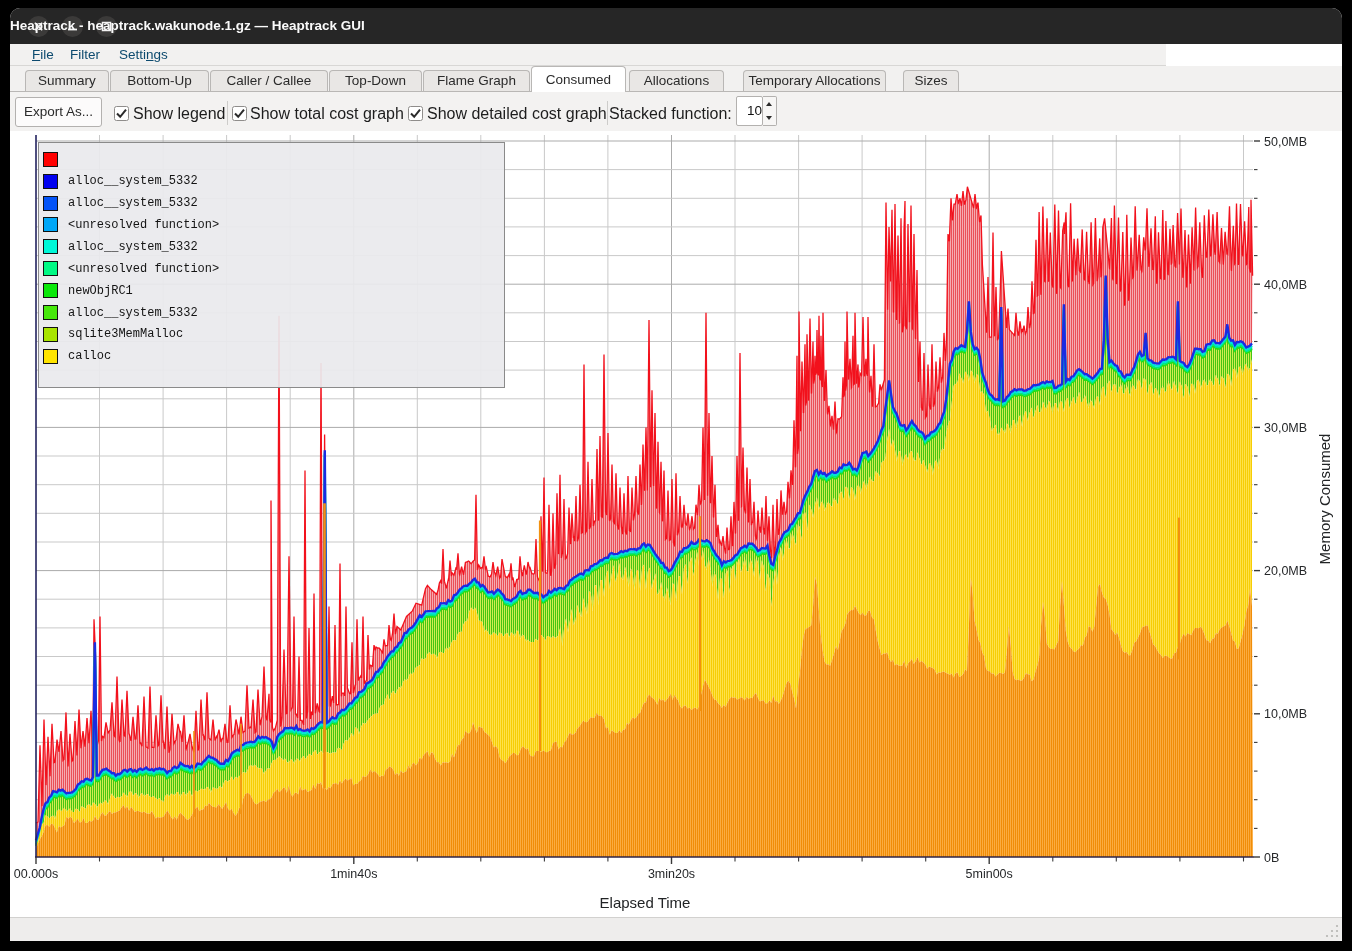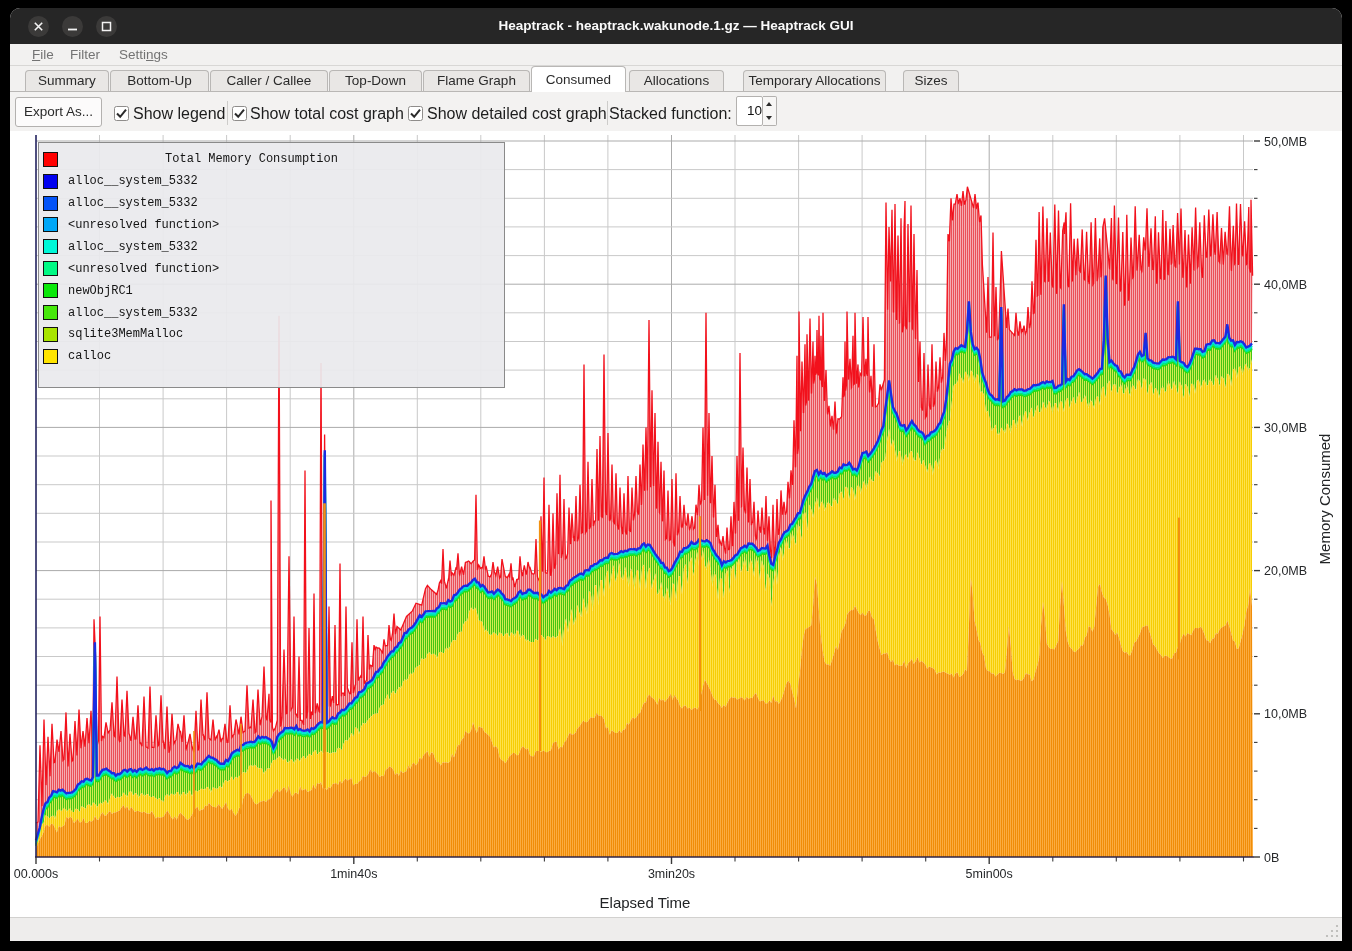--- a/index.html
+++ b/index.html
@@ -1,25 +1,25 @@
 <!DOCTYPE html>
 <html><head><meta charset="utf-8"><style>
 * {margin:0;padding:0;box-sizing:border-box}
 body {width:1352px;height:951px;background:#000;position:relative;overflow:hidden;
       font-family:"Liberation Sans",sans-serif}
 #win {position:absolute;left:10px;top:8px;width:1332px;height:933px;background:#fff;
       border-radius:10px 10px 0 0}
 #titlebar {position:absolute;left:0;top:0;width:1332px;height:36px;background:#262626;
       border-radius:10px 10px 0 0}
-#title {position:absolute;width:100%;text-align:center;top:10px;color:#fafafa;
+#title {position:absolute;width:100%;top:10px;color:#fafafa;
       font-size:13.5px;font-weight:bold}
 .wbtn {position:absolute;top:7.5px;width:21px;height:21px;border-radius:50%;background:#3b3a39;
       color:#f2f2f2;text-align:center}
-#menubar {position:absolute;left:0;top:36px;width:1332px;height:22px;background:#f2f1f0;
-      font-size:13.5px;color:#737373;border-bottom:1px solid #d8d7d5}
+#menubar {position:absolute;left:0;top:36px;width:1156px;height:22px;background:#f2f1f0;
+      font-size:13.5px;color:#0c4a6e;border-bottom:1px solid #d8d7d5}
 .mitem {position:absolute;top:3px}
 #tabbar {position:absolute;left:0;top:58px;width:1332px;height:26px;background:#f2f1f0}
 #tabline {position:absolute;left:0;top:83px;width:1332px;height:1px;background:#b9b7b5}
 .tab {position:absolute;top:62px;height:21px;background:#e9e7e5;border:1px solid #b9b7b5;
       border-bottom:none;border-radius:4px 4px 0 0;font-size:13.5px;color:#2b2b2b;
       text-align:center;line-height:20px;z-index:2}
 .tab.sel {top:58px;height:26px;background:#fff;line-height:25px;z-index:3}
 #toolbar {position:absolute;left:0;top:84px;width:1332px;height:39px;background:#f3f2f1}
 #exportbtn {position:absolute;left:5px;top:5px;width:87px;height:30px;background:#fcfbfb;
       border:1px solid #b3b1af;border-radius:3px;font-size:13.5px;color:#2b2b2b;
@@ -263,21 +263,20 @@
     <text x="1264" y="575.1" font-size="12.5" fill="#26282a">20,0MB</text>
     <text x="1264" y="431.9" font-size="12.5" fill="#26282a">30,0MB</text>
     <text x="1264" y="288.7" font-size="12.5" fill="#26282a">40,0MB</text>
     <text x="1264" y="145.5" font-size="12.5" fill="#26282a">50,0MB</text>
 <text x="645" y="908" text-anchor="middle" font-size="15" fill="#222426">Elapsed Time</text>
 <text x="1330" y="499" text-anchor="middle" font-size="15" fill="#222426" transform="rotate(-90 1330 499)">Memory Consumed</text>
 </svg>
 <div id="legend">
     <div class="lrow" style="top:8.8px">
       <span class="sw" style="background:#ff0000"></span>
-      <span class="ltitle">Total Memory Consumption</span>
     </div>
     <div class="lrow" style="top:30.7px">
       <span class="sw" style="background:#0000f0"></span>
       <span class="ltxt">alloc__system_5332</span>
     </div>
     <div class="lrow" style="top:52.6px">
       <span class="sw" style="background:#0353f8"></span>
       <span class="ltxt">alloc__system_5332</span>
     </div>
     <div class="lrow" style="top:74.4px">

